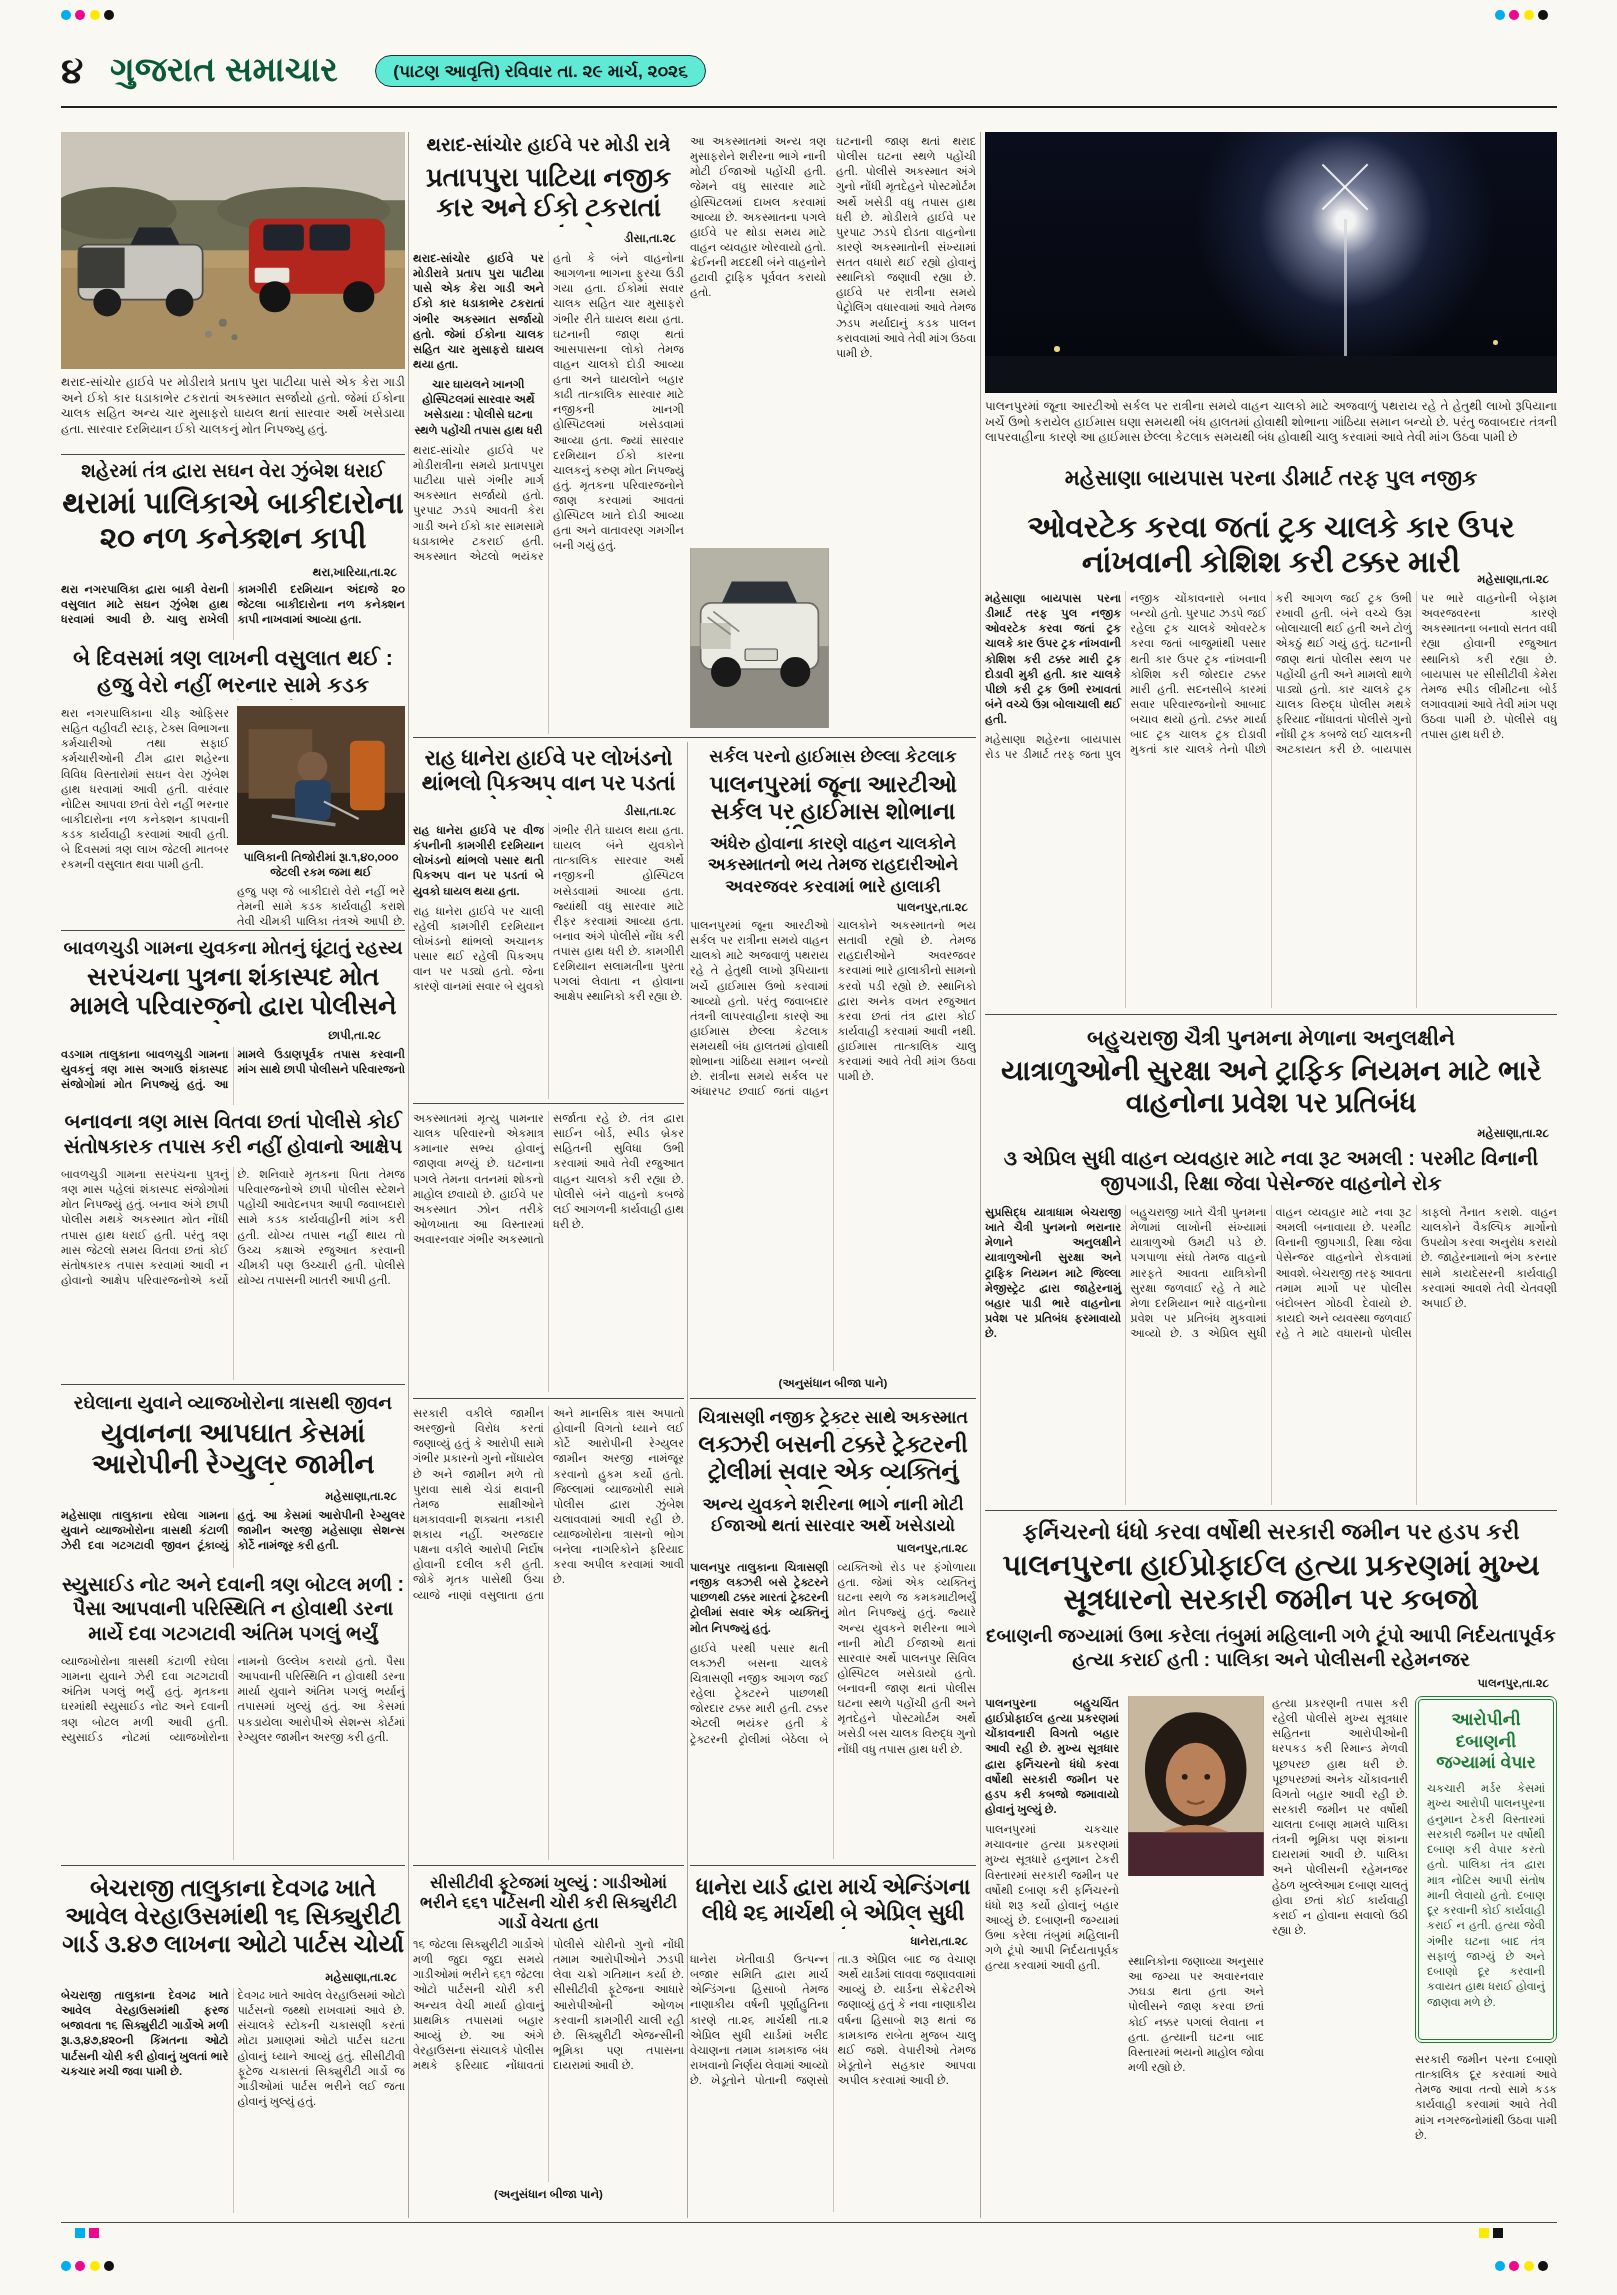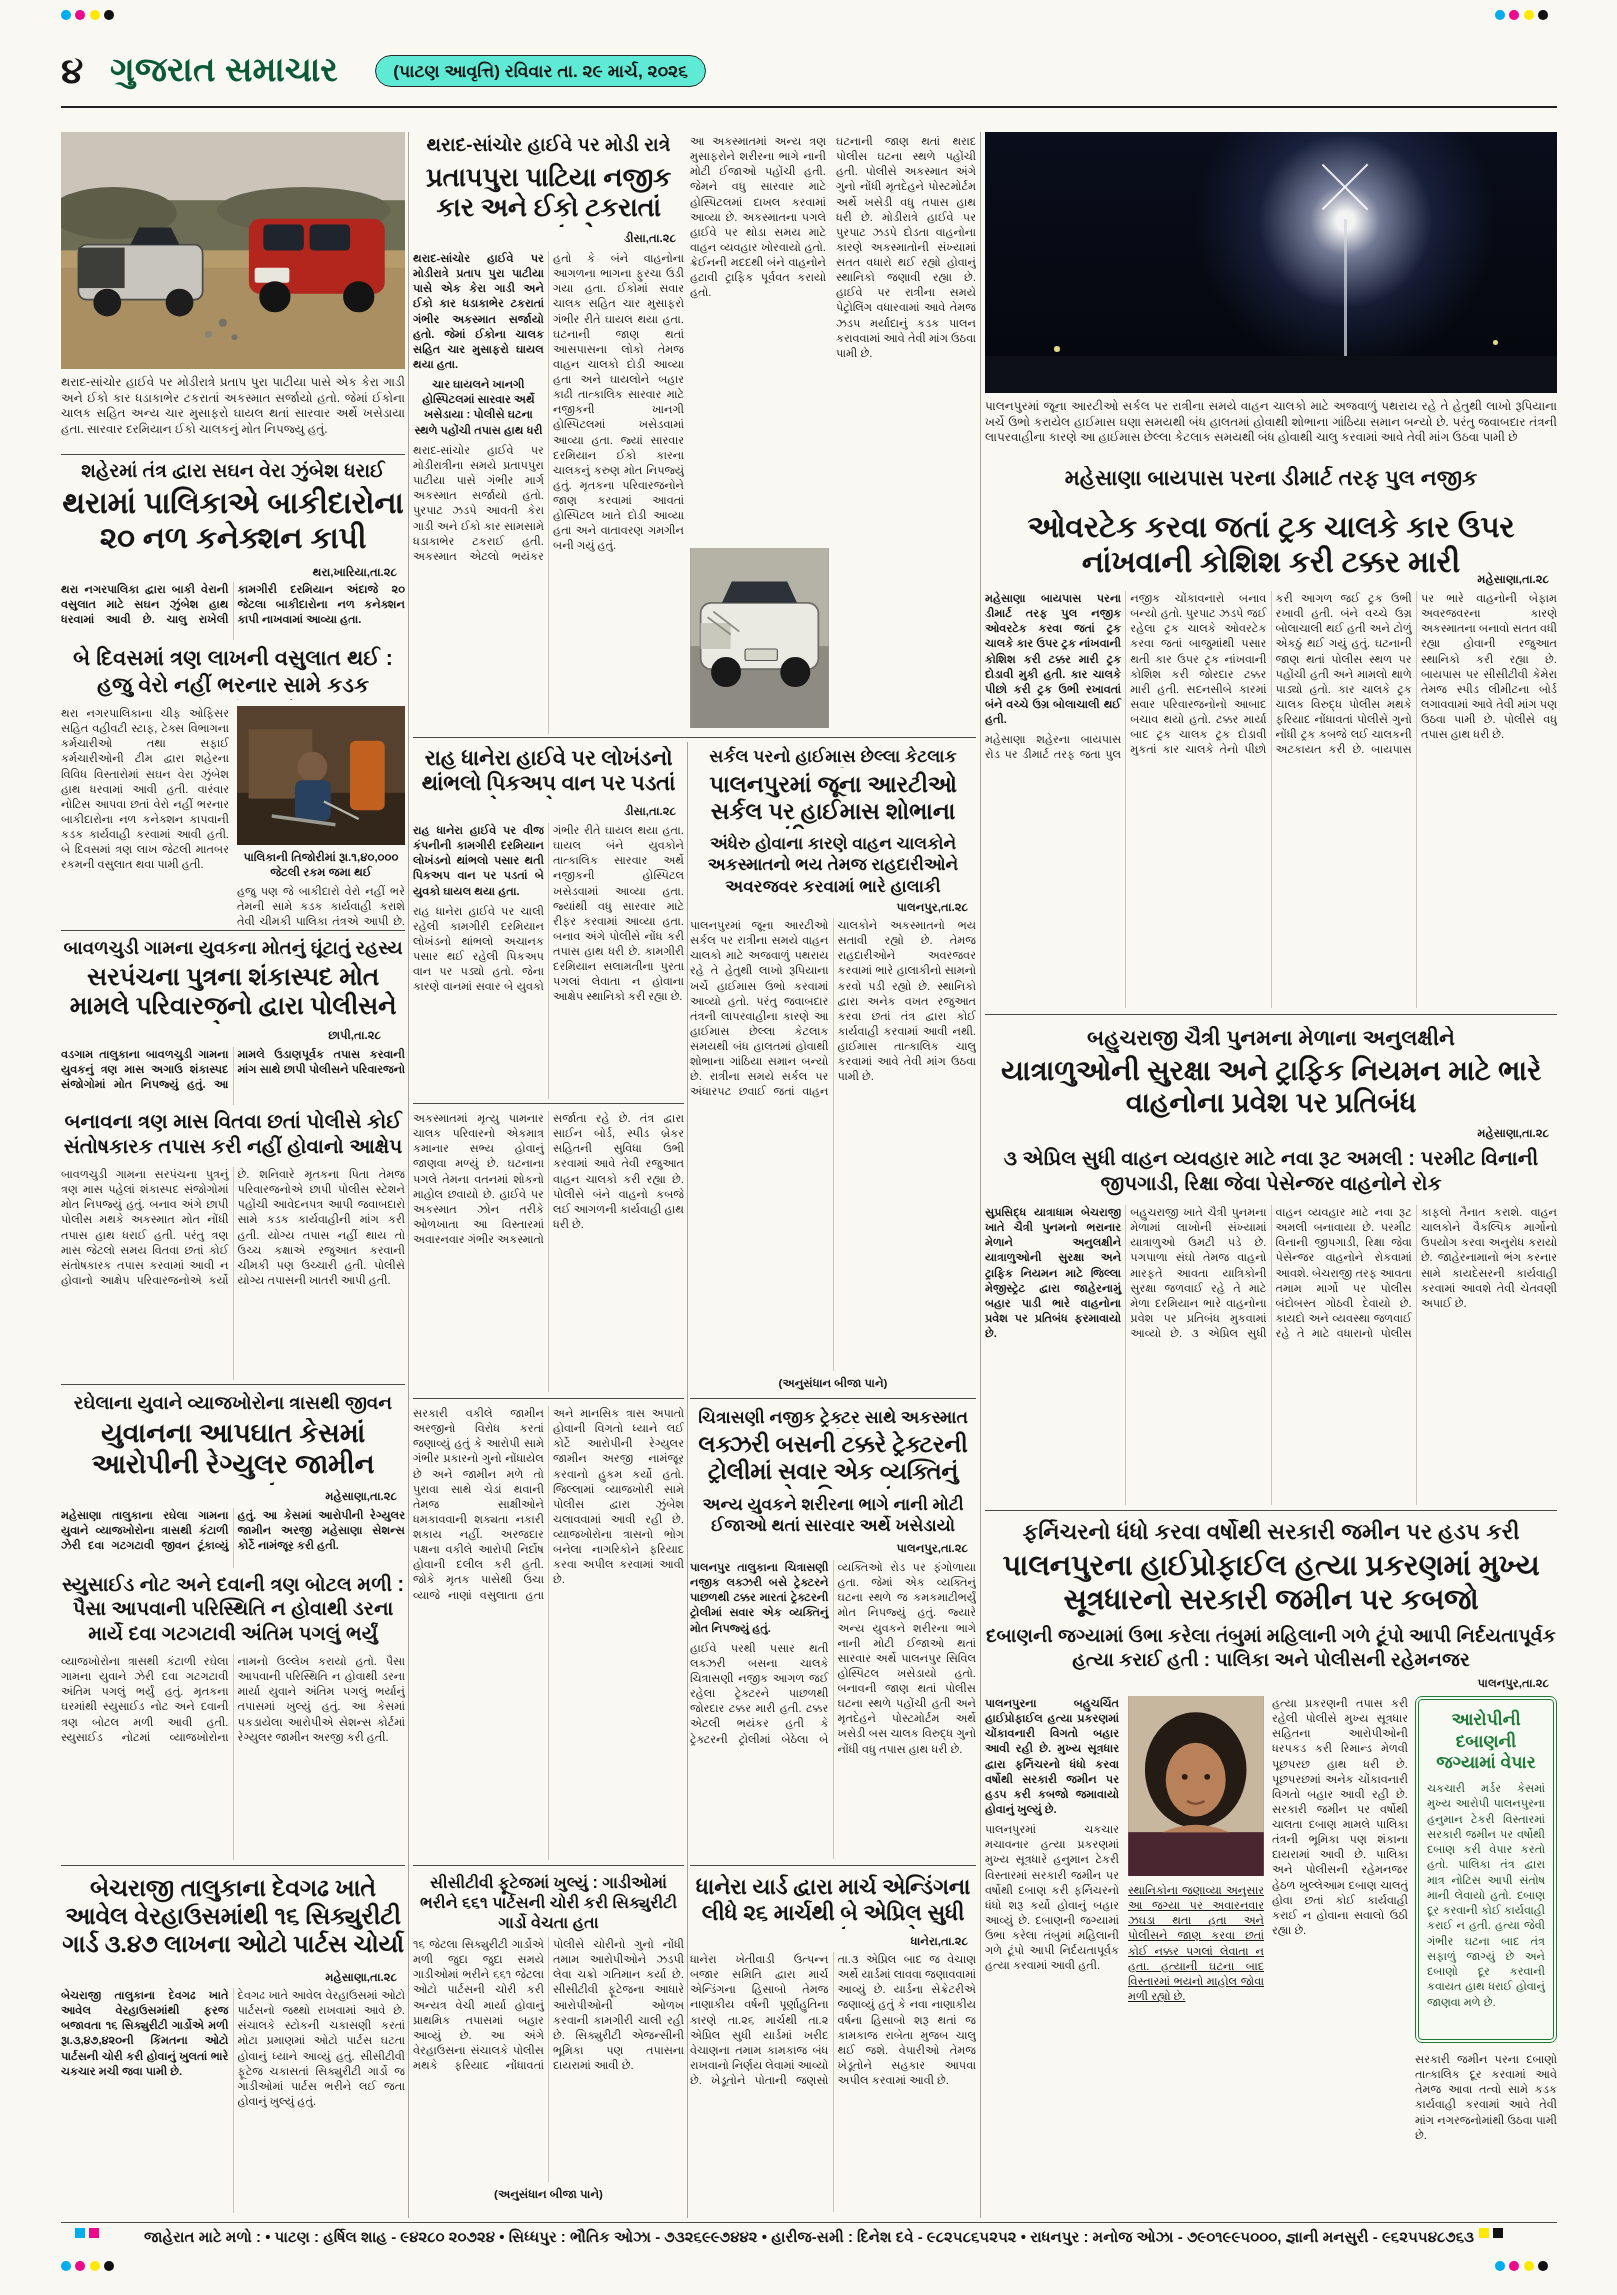--- a/index.html
+++ b/index.html
@@ -243,35 +243,34 @@
       <ellipse cx="117" cy="128" rx="88" ry="100" fill="#241b15"></ellipse>
       <ellipse cx="117" cy="145" rx="52" ry="64" fill="#b9815a"></ellipse>
       <path d="M60 110 Q117 40 175 110 L175 80 Q117 30 60 80 Z" fill="#241b15"></path>
       <circle cx="98" cy="140" r="5" fill="#2a1c12"></circle>
       <circle cx="137" cy="140" r="5" fill="#2a1c12"></circle>
       <path d="M102 182 Q117 192 132 182" stroke="#7a4b30" stroke-width="4" fill="none"></path>
       <rect x="0" y="236" width="235" height="76" fill="#4a2630"></rect>
       <path d="M60 236 Q117 210 175 236 Z" fill="#b9815a"></path>
     </svg>
   </div>
-  <div class="abs bt" style="left:1128px;top:1883px;width:136px;height:333px;text-decoration:underline;">સ્થાનિકોના જણાવ્યા અનુસાર આ જગ્યા પર અવારનવાર ઝઘડા થતા હતા અને પોલીસને જાણ કરવા છતાં કોઈ નક્કર પગલાં લેવાતા ન હતા. હત્યાની ઘટના બાદ વિસ્તારમાં ભયનો માહોલ જોવા મળી રહ્યો છે.</div>
+  <div class="abs bt" style="left:1128px;top:1954px;width:136px;height:333px;">સ્થાનિકોના જણાવ્યા અનુસાર આ જગ્યા પર અવારનવાર ઝઘડા થતા હતા અને પોલીસને જાણ કરવા છતાં કોઈ નક્કર પગલાં લેવાતા ન હતા. હત્યાની ઘટના બાદ વિસ્તારમાં ભયનો માહોલ જોવા મળી રહ્યો છે.</div>
 
   <div class="abs bt" style="left:1272px;top:1696px;width:136px;height:520px;">હત્યા પ્રકરણની તપાસ કરી રહેલી પોલીસે મુખ્ય સૂત્રધાર સહિતના આરોપીઓની ધરપકડ કરી રિમાન્ડ મેળવી પૂછપરછ હાથ ધરી છે. પૂછપરછમાં અનેક ચોંકાવનારી વિગતો બહાર આવી રહી છે. સરકારી જમીન પર વર્ષોથી ચાલતા દબાણ મામલે પાલિકા તંત્રની ભૂમિકા પણ શંકાના દાયરામાં આવી છે. પાલિકા અને પોલીસની રહેમનજર હેઠળ ખુલ્લેઆમ દબાણ ચાલતું હોવા છતાં કોઈ કાર્યવાહી કરાઈ ન હોવાના સવાલો ઉઠી રહ્યા છે.</div>
 
   <div class="abs greenbox" style="left:1415px;top:1696px;width:142px;height:347px;">
     <div class="title">આરોપીની દબાણની જગ્યામાં વેપાર</div>
     <div class="btext">ચકચારી મર્ડર કેસમાં મુખ્ય આરોપી પાલનપુરના હનુમાન ટેકરી વિસ્તારમાં સરકારી જમીન પર વર્ષોથી દબાણ કરી વેપાર કરતો હતો. પાલિકા તંત્ર દ્વારા માત્ર નોટિસ આપી સંતોષ માની લેવાયો હતો. દબાણ દૂર કરવાની કોઈ કાર્યવાહી કરાઈ ન હતી. હત્યા જેવી ગંભીર ઘટના બાદ તંત્ર સફાળું જાગ્યું છે અને દબાણો દૂર કરવાની કવાયત હાથ ધરાઈ હોવાનું જાણવા મળે છે.</div>
   </div>
   <div class="abs bt" style="left:1415px;top:2052px;width:142px;height:164px;">સરકારી જમીન પરના દબાણો તાત્કાલિક દૂર કરવામાં આવે તેમજ આવા તત્વો સામે કડક કાર્યવાહી કરવામાં આવે તેવી માંગ નગરજનોમાંથી ઉઠવા પામી છે.</div>
 
   <div class="hrule" style="left:61px;top:2222px;width:1496px;height:1.2px;"></div>
   <div class="abs" style="left:75px;top:2228px;">
     <span class="regsq cy"></span><span class="regsq mg"></span>
   </div>
-  <div class="abs" style="left:61px;top:2228px;width:1496px;text-align:center;font-size:15px;font-weight:700;">જાહેરાત માટે મળો : • પાટણ : હર્ષિલ શાહ - ૯૪૨૮૦ ૨૦૭૨૪ • સિધ્ધપુર : ભૌતિક ઓઝા - ૭૩૨૬૯૯૭૪૪૨ • હારીજ-સમી : દિનેશ દવે - ૯૮૨૫૮૬૫૨૫૨ • રાધનપુર : મનોજ ઓઝા - ૭૯૦૧૯૯૫૦૦૦, જ્ઞાની મનસુરી - ૯૬૨૫૫૪૮૭૬૩</div>
   <div class="abs" style="left:1479px;top:2228px;">
     <span class="regsq yl"></span><span class="regsq bk"></span>
   </div>
 
   <div class="abs" style="left:61px;top:2261px;">
     <span class="regdot cy"></span><span class="regdot mg"></span><span class="regdot yl"></span><span class="regdot bk"></span>
   </div>
   <div class="abs" style="left:1495px;top:2261px;">
     <span class="regdot cy"></span><span class="regdot mg"></span><span class="regdot yl"></span><span class="regdot bk"></span>
   </div>

